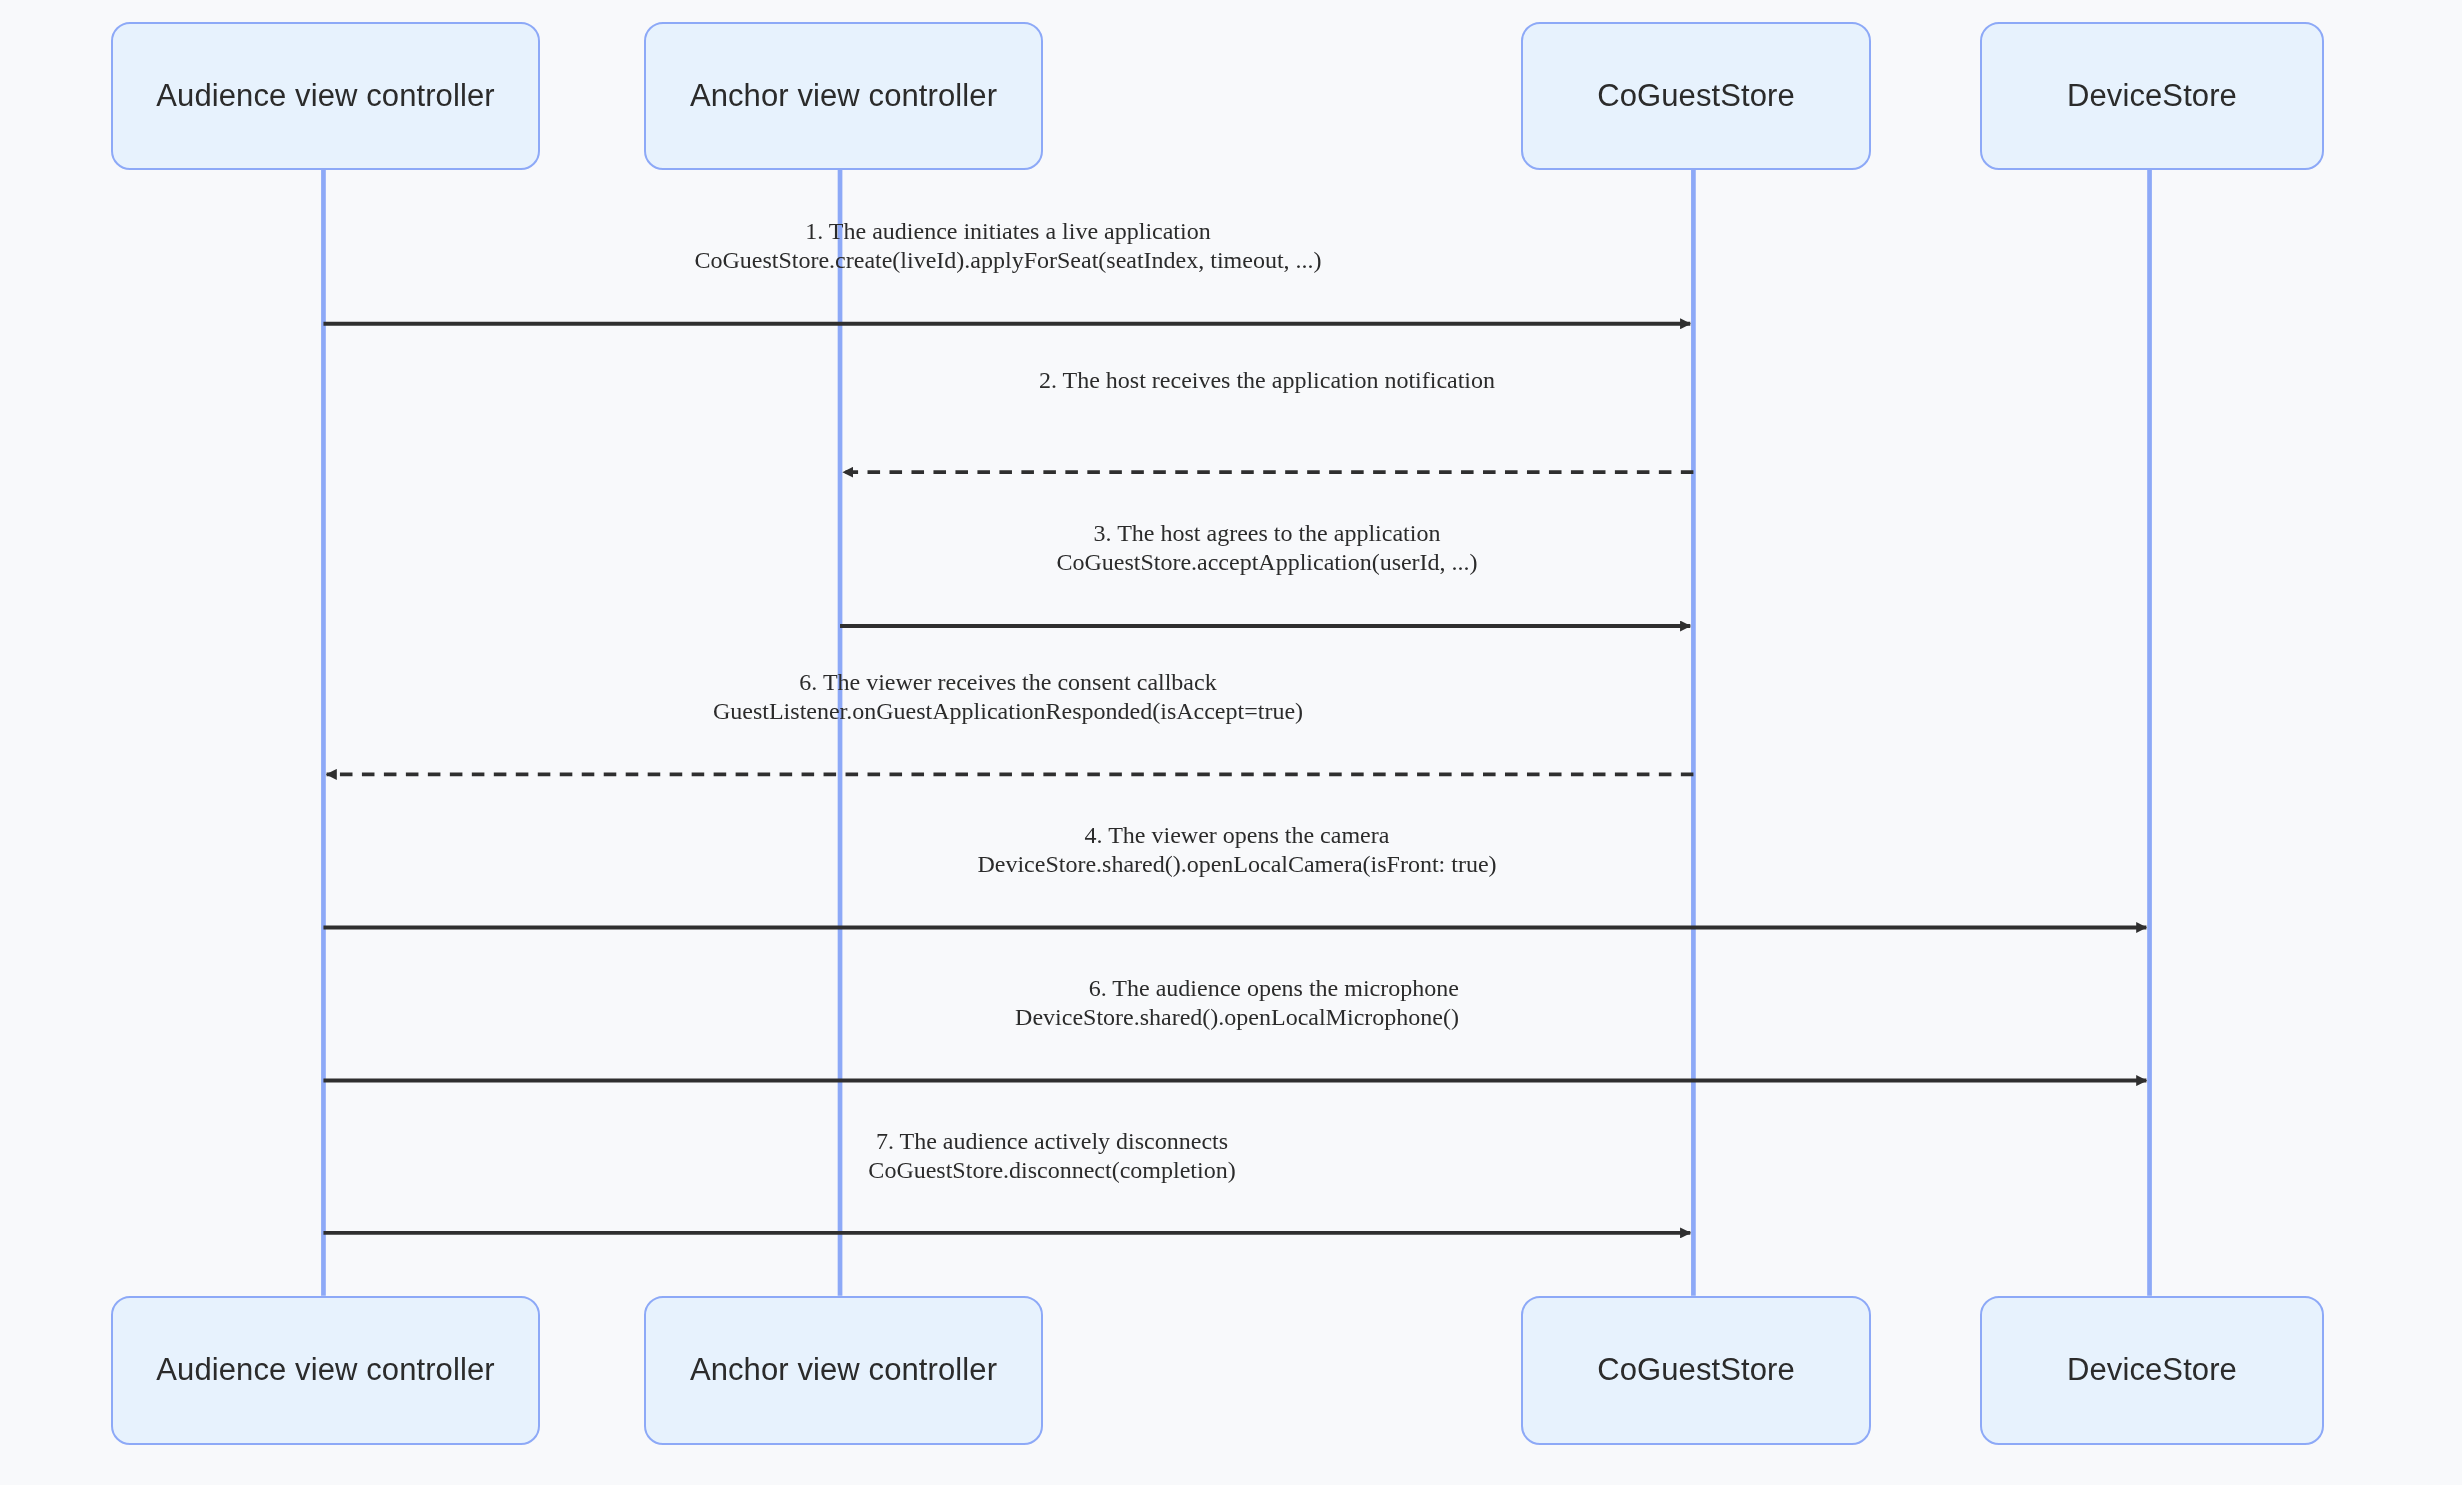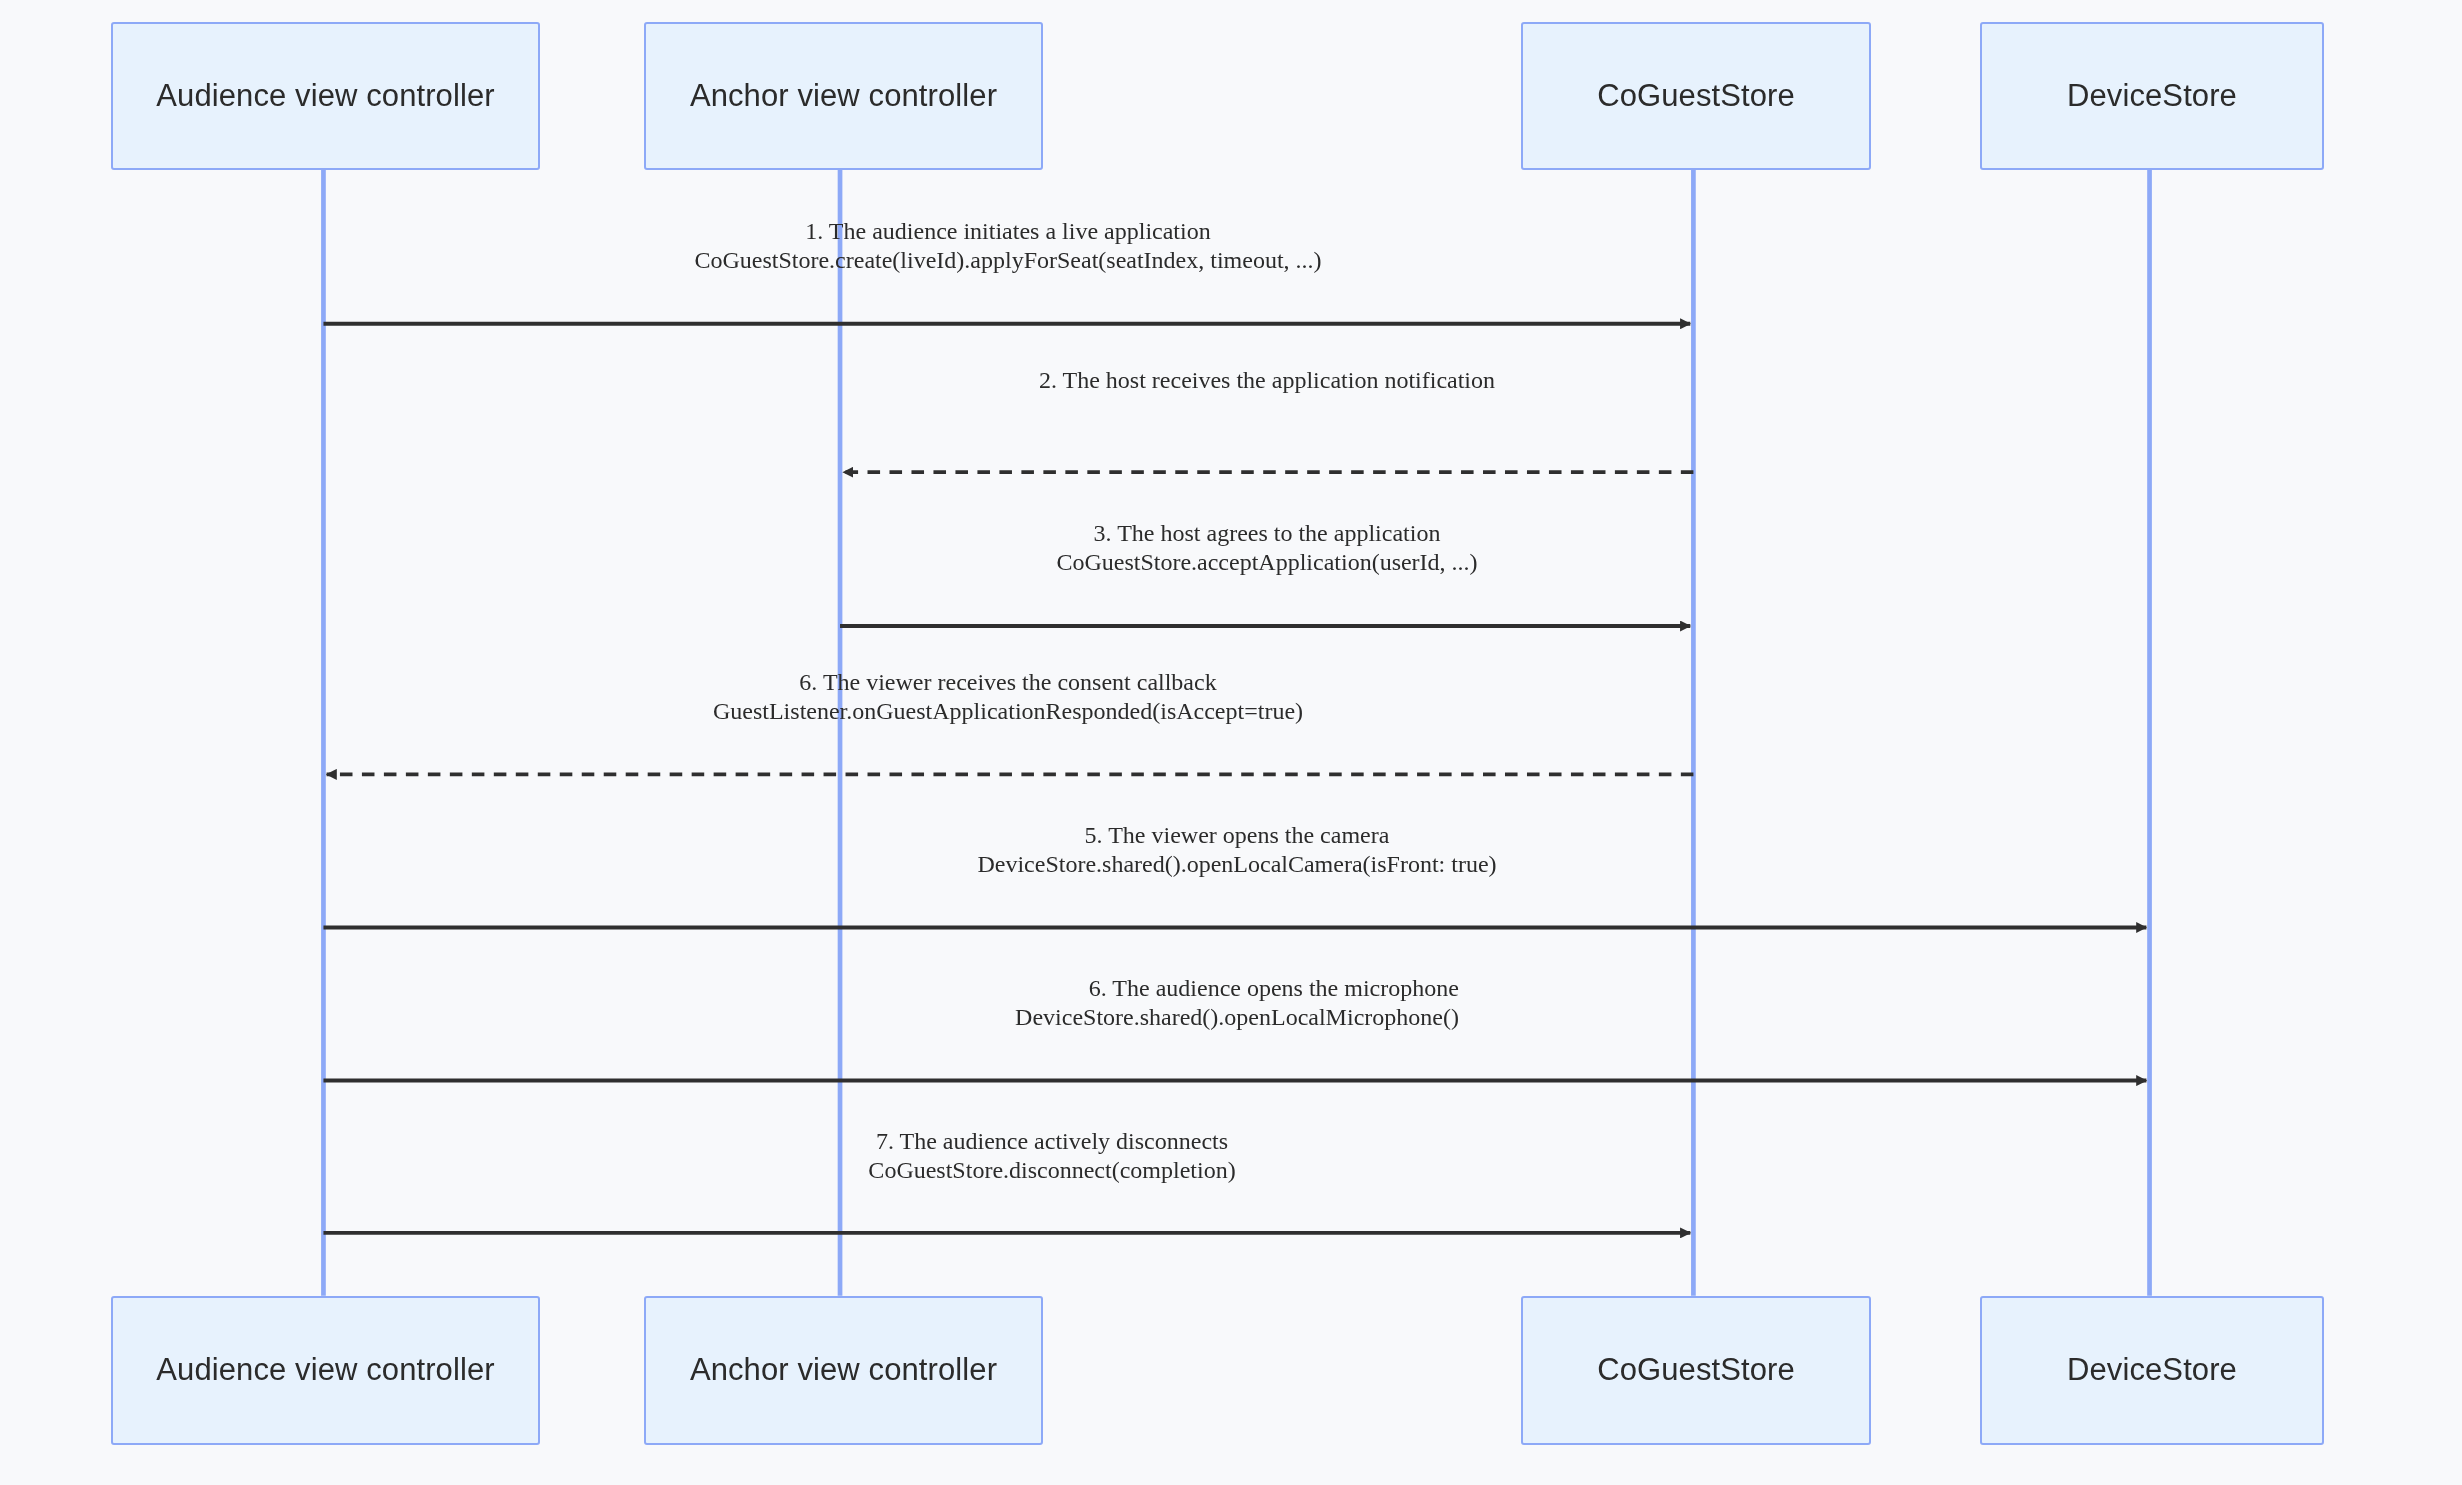--- a/index.html
+++ b/index.html
@@ -25,21 +25,21 @@
     top: 0;
     left: 0;
     width: 2462px;
     height: 1486px;
   }
   .participant-box {
     position: absolute;
     box-sizing: border-box;
     background: #e7f2fd;
     border: 2.4px solid #8da9f7;
-    border-radius: 3px;
+    border-radius: 19px;
     display: flex;
     align-items: center;
     justify-content: center;
     z-index: 3;
   }
   .participant-label {
     font-family: "Liberation Sans", sans-serif;
     font-size: 31px;
     color: #2b2b2b;
     line-height: 1.1;
@@ -129,21 +129,21 @@
       </div>
       <div class="msg-label" style="left: 1267px; top: 519px;">
         <span class="ln1">3. The host agrees to the application</span>
         <span class="ln2">CoGuestStore.acceptApplication(userId, ...)</span>
       </div>
       <div class="msg-label" style="left: 1008px; top: 668px;">
         <span class="ln1">6. The viewer receives the consent callback</span>
         <span class="ln2">GuestListener.onGuestApplicationResponded(isAccept=true)</span>
       </div>
       <div class="msg-label" style="left: 1237px; top: 821px;">
-        <span class="ln1">5. The viewer opens the camera</span>
+        <span class="ln1">4. The viewer opens the camera</span>
         <span class="ln2">DeviceStore.shared().openLocalCamera(isFront: true)</span>
       </div>
       <div class="msg-label" style="left: 1237px; top: 974px; text-align: right;">
         <span class="ln1">6. The audience opens the microphone</span>
         <span class="ln2">DeviceStore.shared().openLocalMicrophone()</span>
       </div>
       <div class="msg-label" style="left: 1008px; top: 1127px; margin-left: 44px;">
         <span class="ln1">7. The audience actively disconnects</span>
         <span class="ln2">CoGuestStore.disconnect(completion)</span>
       </div>

